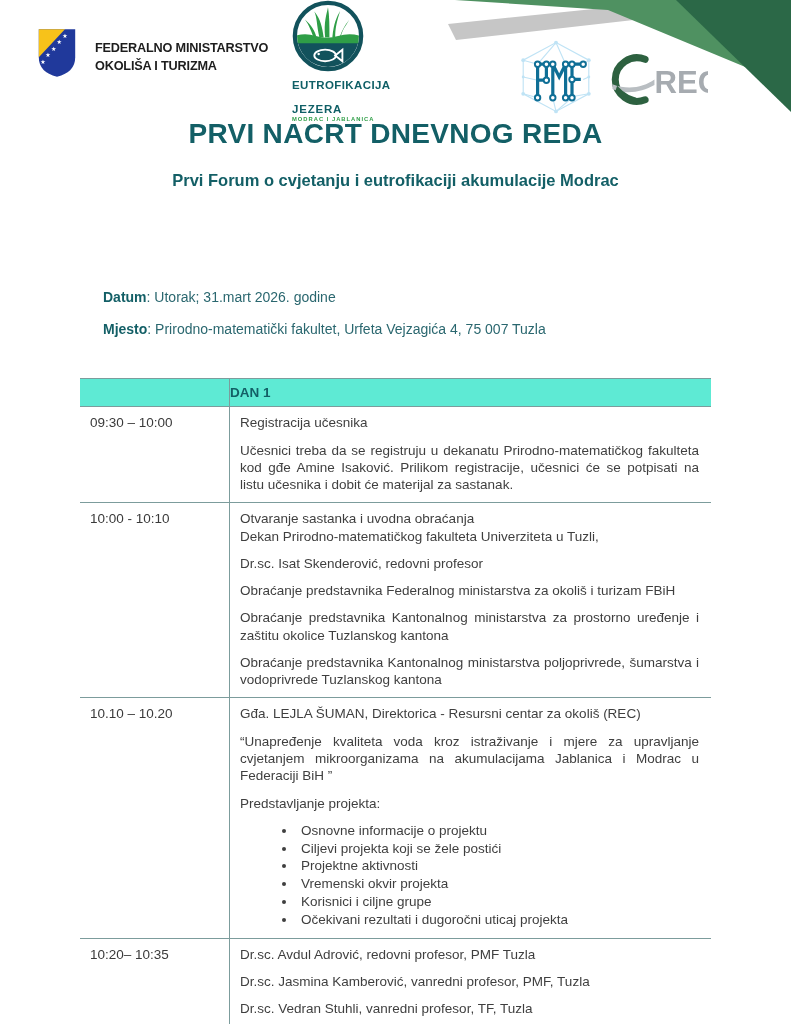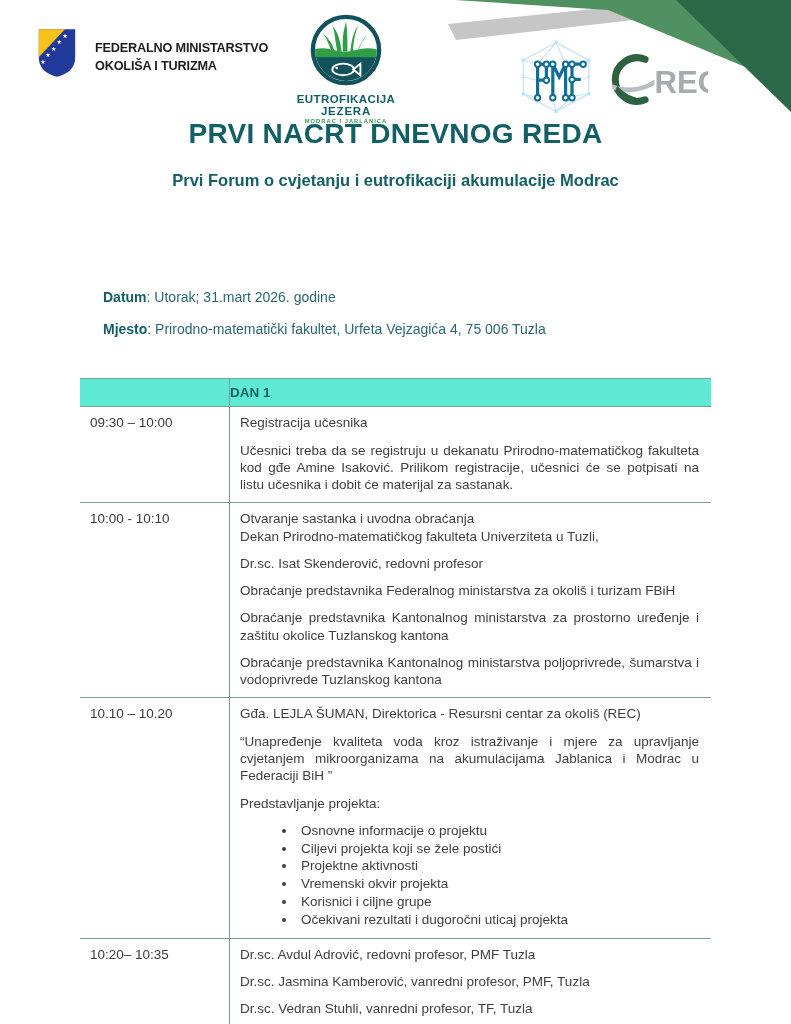--- a/index.html
+++ b/index.html
@@ -9,23 +9,23 @@
   }
   
   .deco{position:absolute;top:0;left:0;width:791px;height:120px;pointer-events:none;}
   
   .coat{position:absolute;left:36px;top:27px;}
   .ministry{
     position:absolute;left:95px;top:39px;font-weight:bold;font-size:13.5px;line-height:1.3;
     color:#1d1d1d;letter-spacing:-0.2px;transform:scaleX(.94);transform-origin:left top;
     text-transform:uppercase;white-space:nowrap;
   }
-  .eutro{position:absolute;left:292px;top:14px;width:108px;text-align:center;}
+  .eutro{position:absolute;left:292px;top:0;width:108px;}
   .eutro .t1{font-size:11.5px;font-weight:bold;color:#0f5f66;letter-spacing:.4px;margin-top:3px;}
-  .eutro .t2{font-size:11.5px;font-weight:bold;color:#0f5f66;letter-spacing:.8px;}
+  .eutro .t2{font-size:11.5px;font-weight:bold;color:#0f5f66;letter-spacing:.8px;margin-top:12px;}
   .eutro .t3{font-size:5.8px;font-weight:bold;color:#2f9e47;letter-spacing:1px;margin-top:1px;}
   .pmf{position:absolute;left:516px;top:40px;}
   .rec{position:absolute;left:604px;top:50px;}
   
   .doc-title{
     position:absolute;top:118px;left:0;width:100%;text-align:center;
     font-size:28px;font-weight:bold;color:#135f66;letter-spacing:.3px;
     text-underline-offset:5px;text-decoration-thickness:2px;
   }
   .doc-subtitle{
@@ -156,21 +156,21 @@
       <path d="M10,44 C30,52 50,48 64,38 L64,45 C48,54 28,58 10,50 Z" fill="#b9bec2"></path>
       <path d="M14,52 Q34,70 58,62 Q34,66 16,46 Z" fill="#2d6140"></path>
       <text x="64" y="55" font-size="40" font-weight="bold" fill="#a6abb0" font-family="Liberation Sans, sans-serif">REC</text>
     </svg>
 
     <div class="doc-title">PRVI NACRT DNEVNOG REDA</div>
     <div class="doc-subtitle">Prvi Forum o cvjetanju i eutrofikaciji akumulacije Modrac</div>
 
     <div class="meta">
       <div class="row"><span class="lbl">Datum</span><span>: Utorak; 31.mart 2026. godine</span></div>
-      <div class="row"><span class="lbl">Mjesto</span><span>: Prirodno-matematički fakultet, Urfeta Vejzagića 4, 75 006 Tuzla</span></div>
+      <div class="row"><span class="lbl">Mjesto</span><span>: Prirodno-matematički fakultet, Urfeta Vejzagića 4, 75 007 Tuzla</span></div>
     </div>
   </div>
 
   <table class="agenda">
     <tbody>
         <tr class="dayrow">
       <td class="timecell"></td>
       <td class="bodycell day">DAN 1</td>
     </tr>
 

